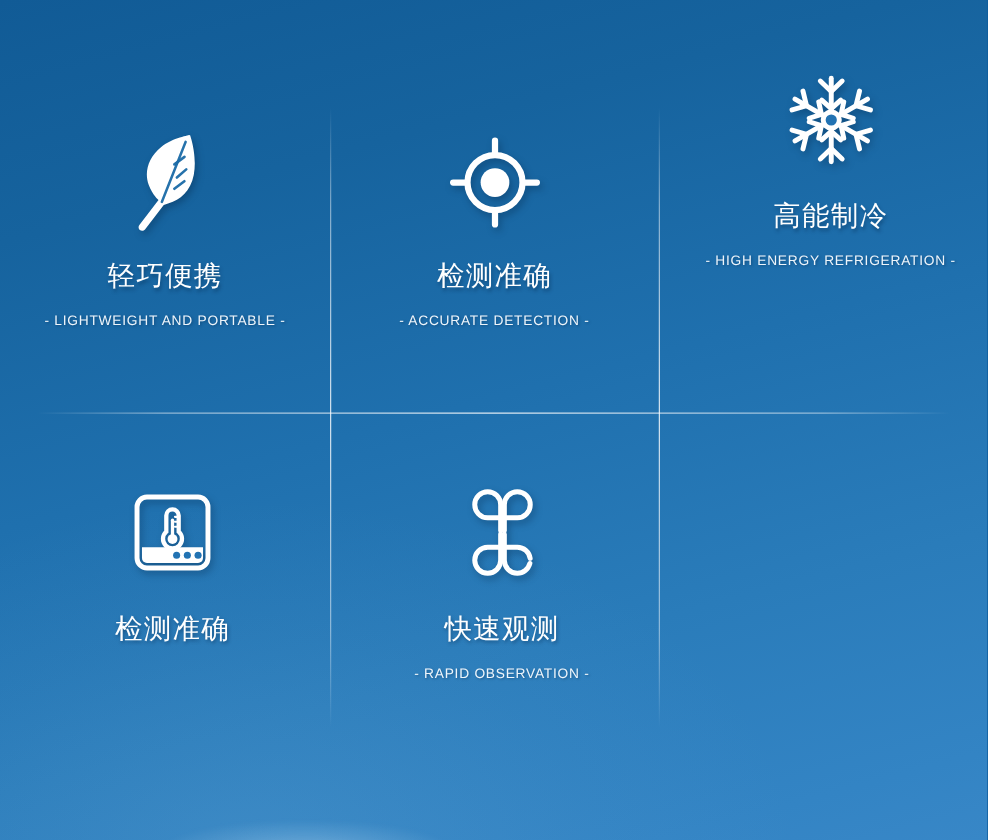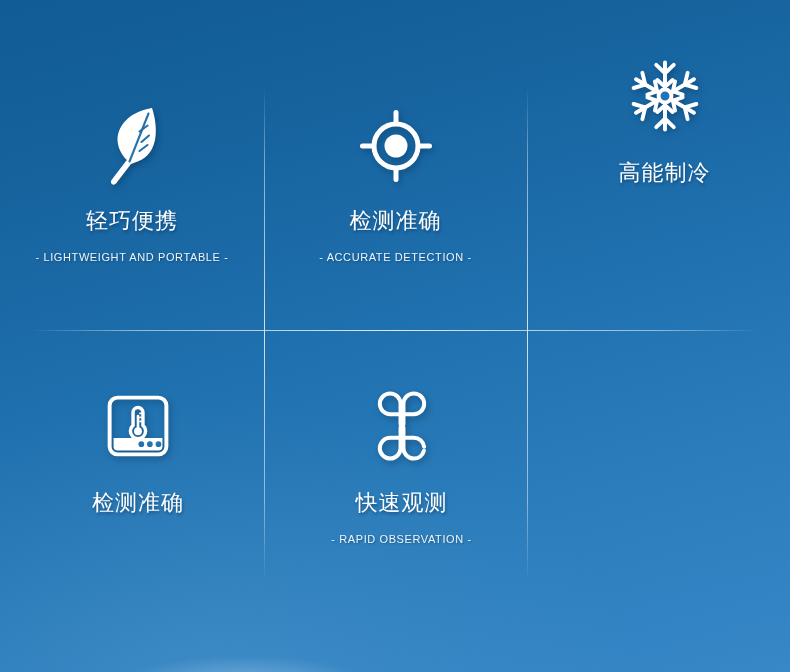--- a/index.html
+++ b/index.html
@@ -184,20 +184,21 @@
               <path d="M50 6V94"></path>
               <path d="M50 20 L38.5 9 M50 20 L61.5 9 M50 80 L38.5 91 M50 80 L61.5 91"></path>
               <path d="M50 38 L40 29 M50 38 L60 29 M50 62 L40 71 M50 62 L60 71"></path>
             </g>
           </g>
           <circle cx="50" cy="50" r="8.5" fill="#2273b3"></circle>
           <circle cx="50" cy="50" r="8.5" fill="none" stroke="#ffffff" stroke-width="5.2"></circle>
         </svg>
       </div>
       <div class="title-cn">高能制冷</div>
+      <div class="title-en">- HIGH ENERGY REFRIGERATION -</div>
     </div>
 
     <div class="cell row2">
       <div class="icon-wrap">
         <svg width="66" height="66" viewBox="0 0 100 100" aria-hidden="true">
           <rect x="7" y="7" width="86" height="86" rx="12" ry="12" fill="none" stroke="#ffffff" stroke-width="6"></rect>
           <path d="M13 68 H87 V81 a6 6 0 0 1 -6 6 H19 a6 6 0 0 1 -6 -6 Z" fill="#ffffff"></path>
           <circle cx="55" cy="77.5" r="4.3" fill="#2273b3"></circle>
           <circle cx="68" cy="77.5" r="4.3" fill="#2273b3"></circle>
           <circle cx="81" cy="77.5" r="4.3" fill="#2273b3"></circle>

